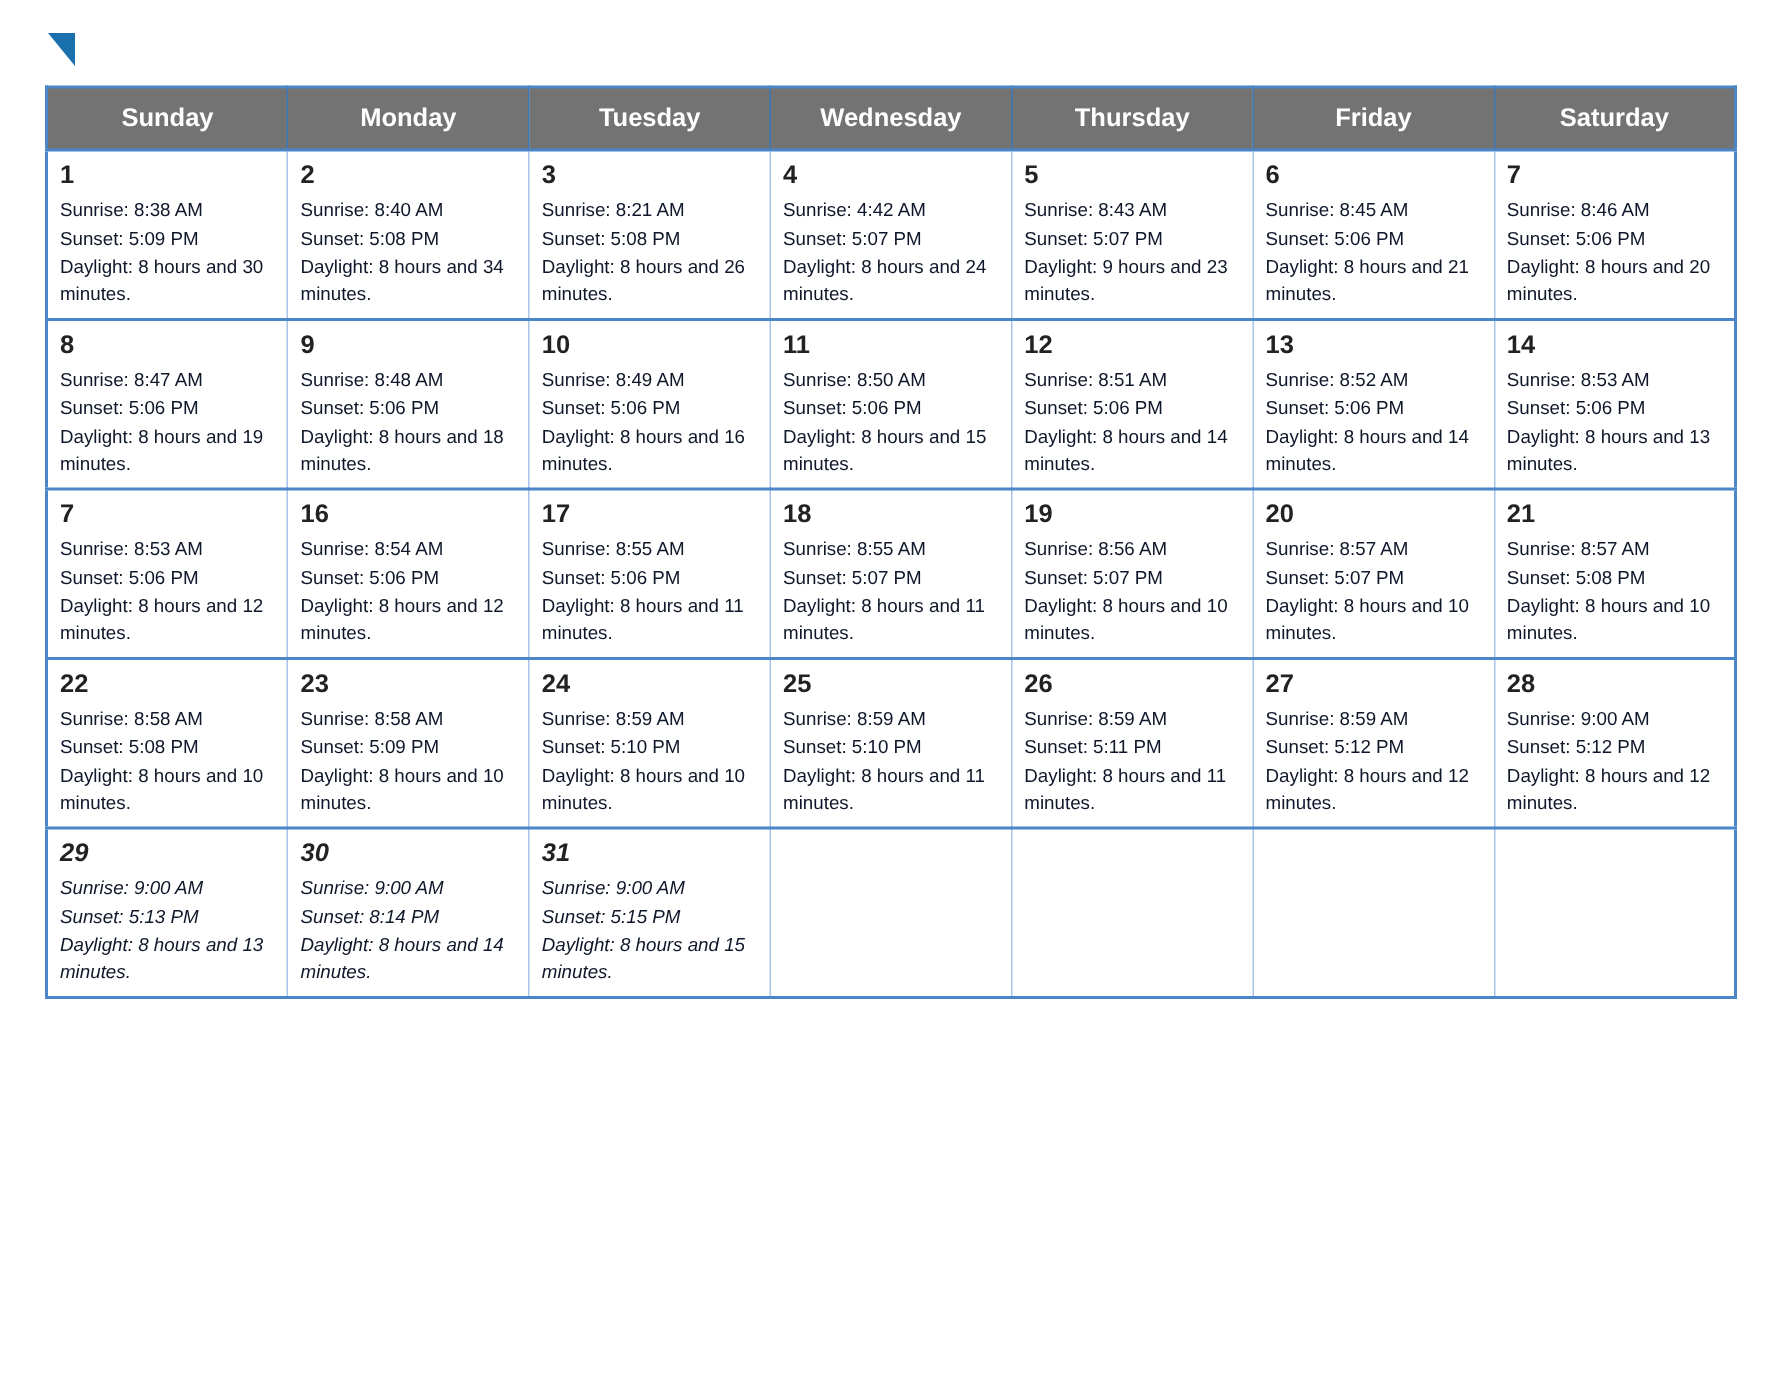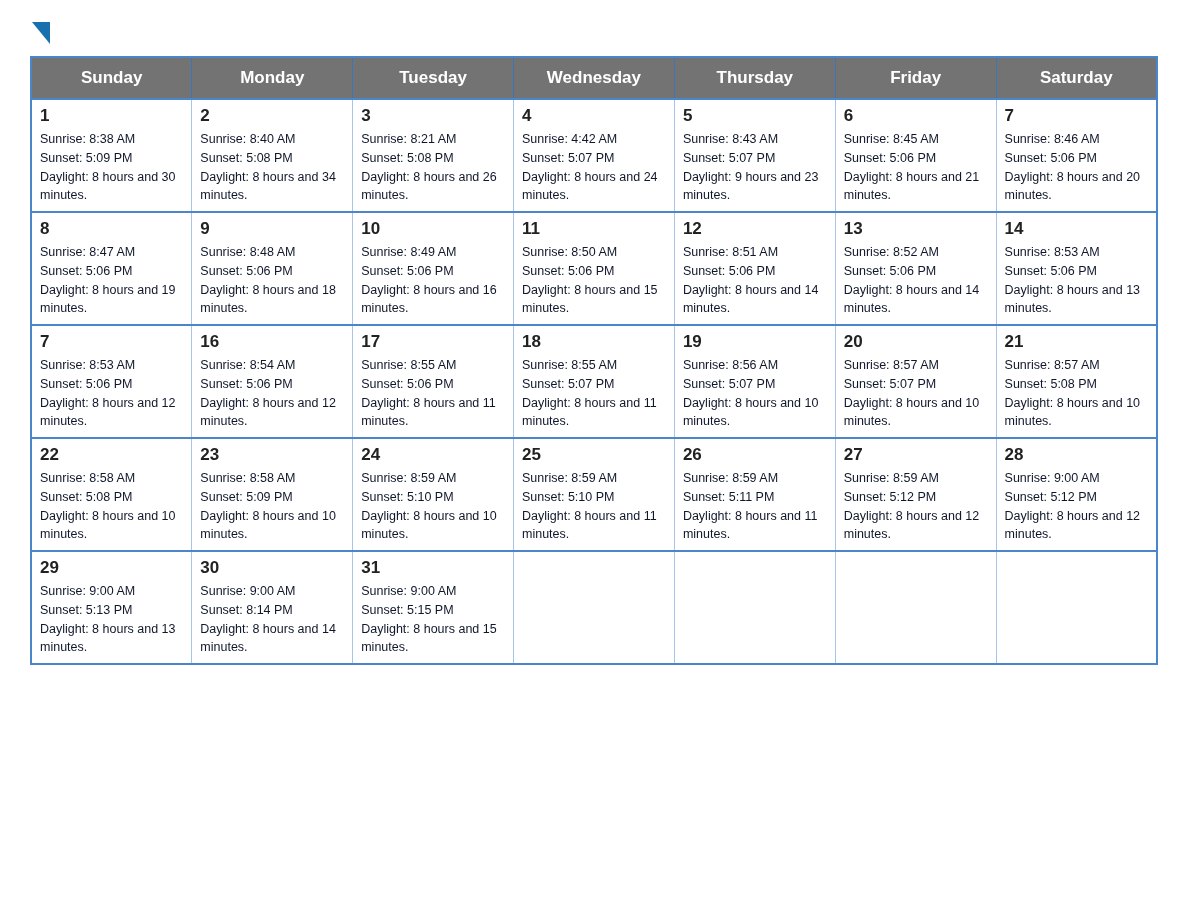--- a/index.html
+++ b/index.html
@@ -68,20 +68,21 @@
     .day-info {
       font-size: 12.5px;
       line-height: 1.5;
       color: #0f172a;
     }
     .calendar tr {
       border-bottom: 2px solid #4a86c8;
     }
     .calendar tbody tr:last-child {
       border-bottom: none;
+      font-style: italic;
     }
     .empty-cell {
       background: #fff;
     }
     .logo-row {
       display: flex;
       align-items: center;
     }
     .logo-general {
       font-size: 30px;

